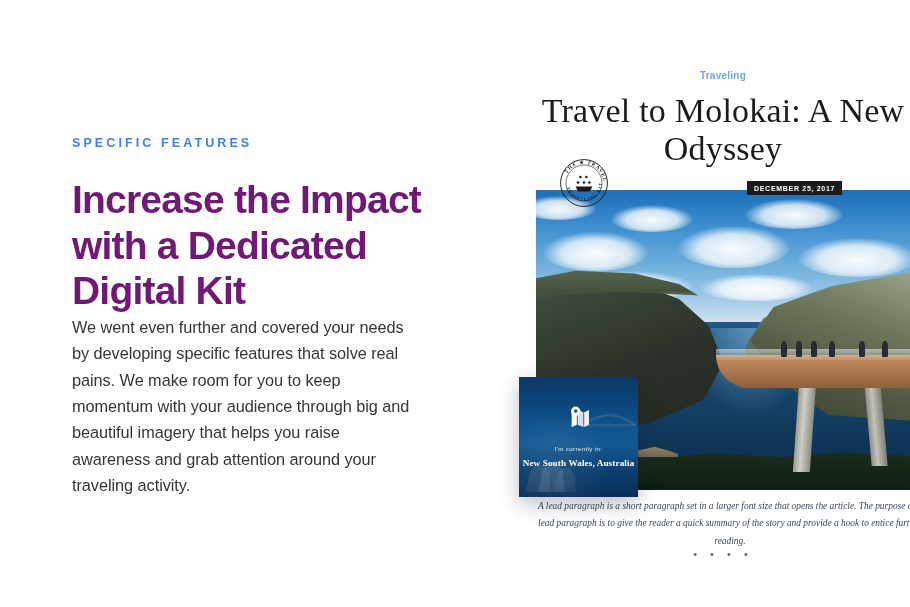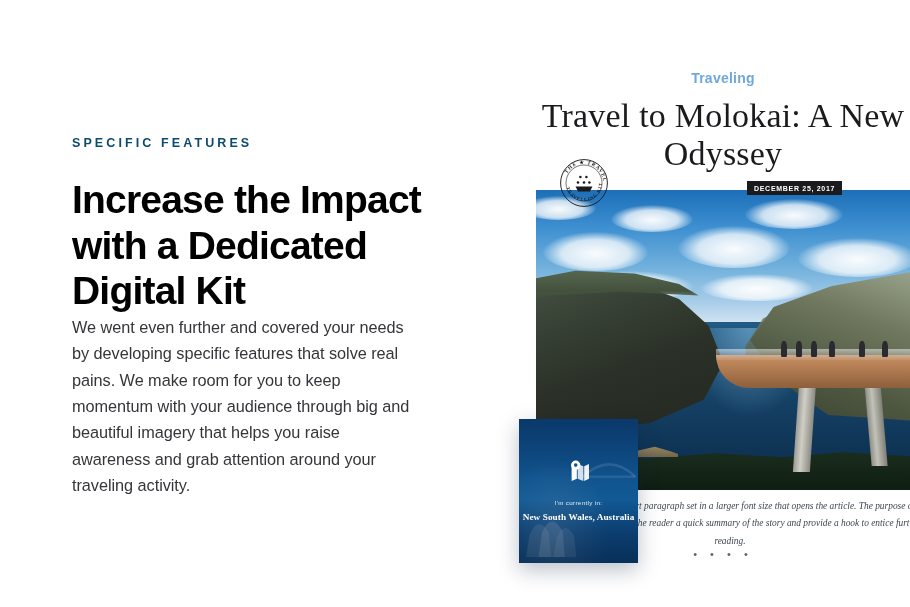--- a/index.html
+++ b/index.html
@@ -11,53 +11,53 @@
   }
   .page { position:relative; width:910px; height:607px; background:#fff; overflow:hidden; }
 
   
   .left-col { position:absolute; left:72px; top:136px; width:370px; }
 
   .eyebrow {
     font-size:12.5px;
     font-weight:700;
     letter-spacing:3.1px;
-    color:#0c4a6e;
+    color:#3b82f6;
     text-transform:uppercase;
     line-height:1.2;
   }
 
   .headline {
     margin-top:26px;
     font-size:39px;
     font-weight:700;
     line-height:1.17;
     letter-spacing:-0.8px;
-    color:#000000;
+    color:#701a75;
     width:372px;
   }
 
   .body-copy {
     font-size:16.3px;
     line-height:1.62;
     color:#35353a;
     width:345px;
     letter-spacing:-0.05px;
   }
 
   
   .article {
     position:absolute;
     left:536px; top:70px;
     width:420px;
   }
 
   .article-category {
     text-align:center;
-    font-size:14px;
+    font-size:10px;
     font-weight:600;
     color:#6fa8dc;
     letter-spacing:0.25px;
     width:374px;
     margin-left:0;
   }
 
   .article-title {
     margin-top:11px;
     width:374px;
@@ -205,26 +205,25 @@
     text-align:center;
     font-size:11px;
     letter-spacing:5px;
     color:#5b6470;
   }
 
   
   .loc-card {
     position:absolute;
     left:519px; top:377px;
-    width:119px; height:144px;
+    width:119px; height:120px;
     overflow:hidden;
     z-index:9;
     box-shadow:0 7px 20px rgba(10,30,60,.28);
     background:#0f766e;
-    margin-top:42px;
   }
   .loc-photo {
     position:absolute; inset:0;
     background:
       radial-gradient(ellipse at 30% 78%, rgba(255,255,255,.16) 0%, rgba(255,255,255,0) 46%),
       linear-gradient(180deg,#0b3f74 0%,#115a99 32%,#1773b8 56%,#0e4c85 80%,#0a3966 100%);
   }
   .loc-opera {
     position:absolute; left:6%; bottom:4%; width:48%; height:34%;
   }

